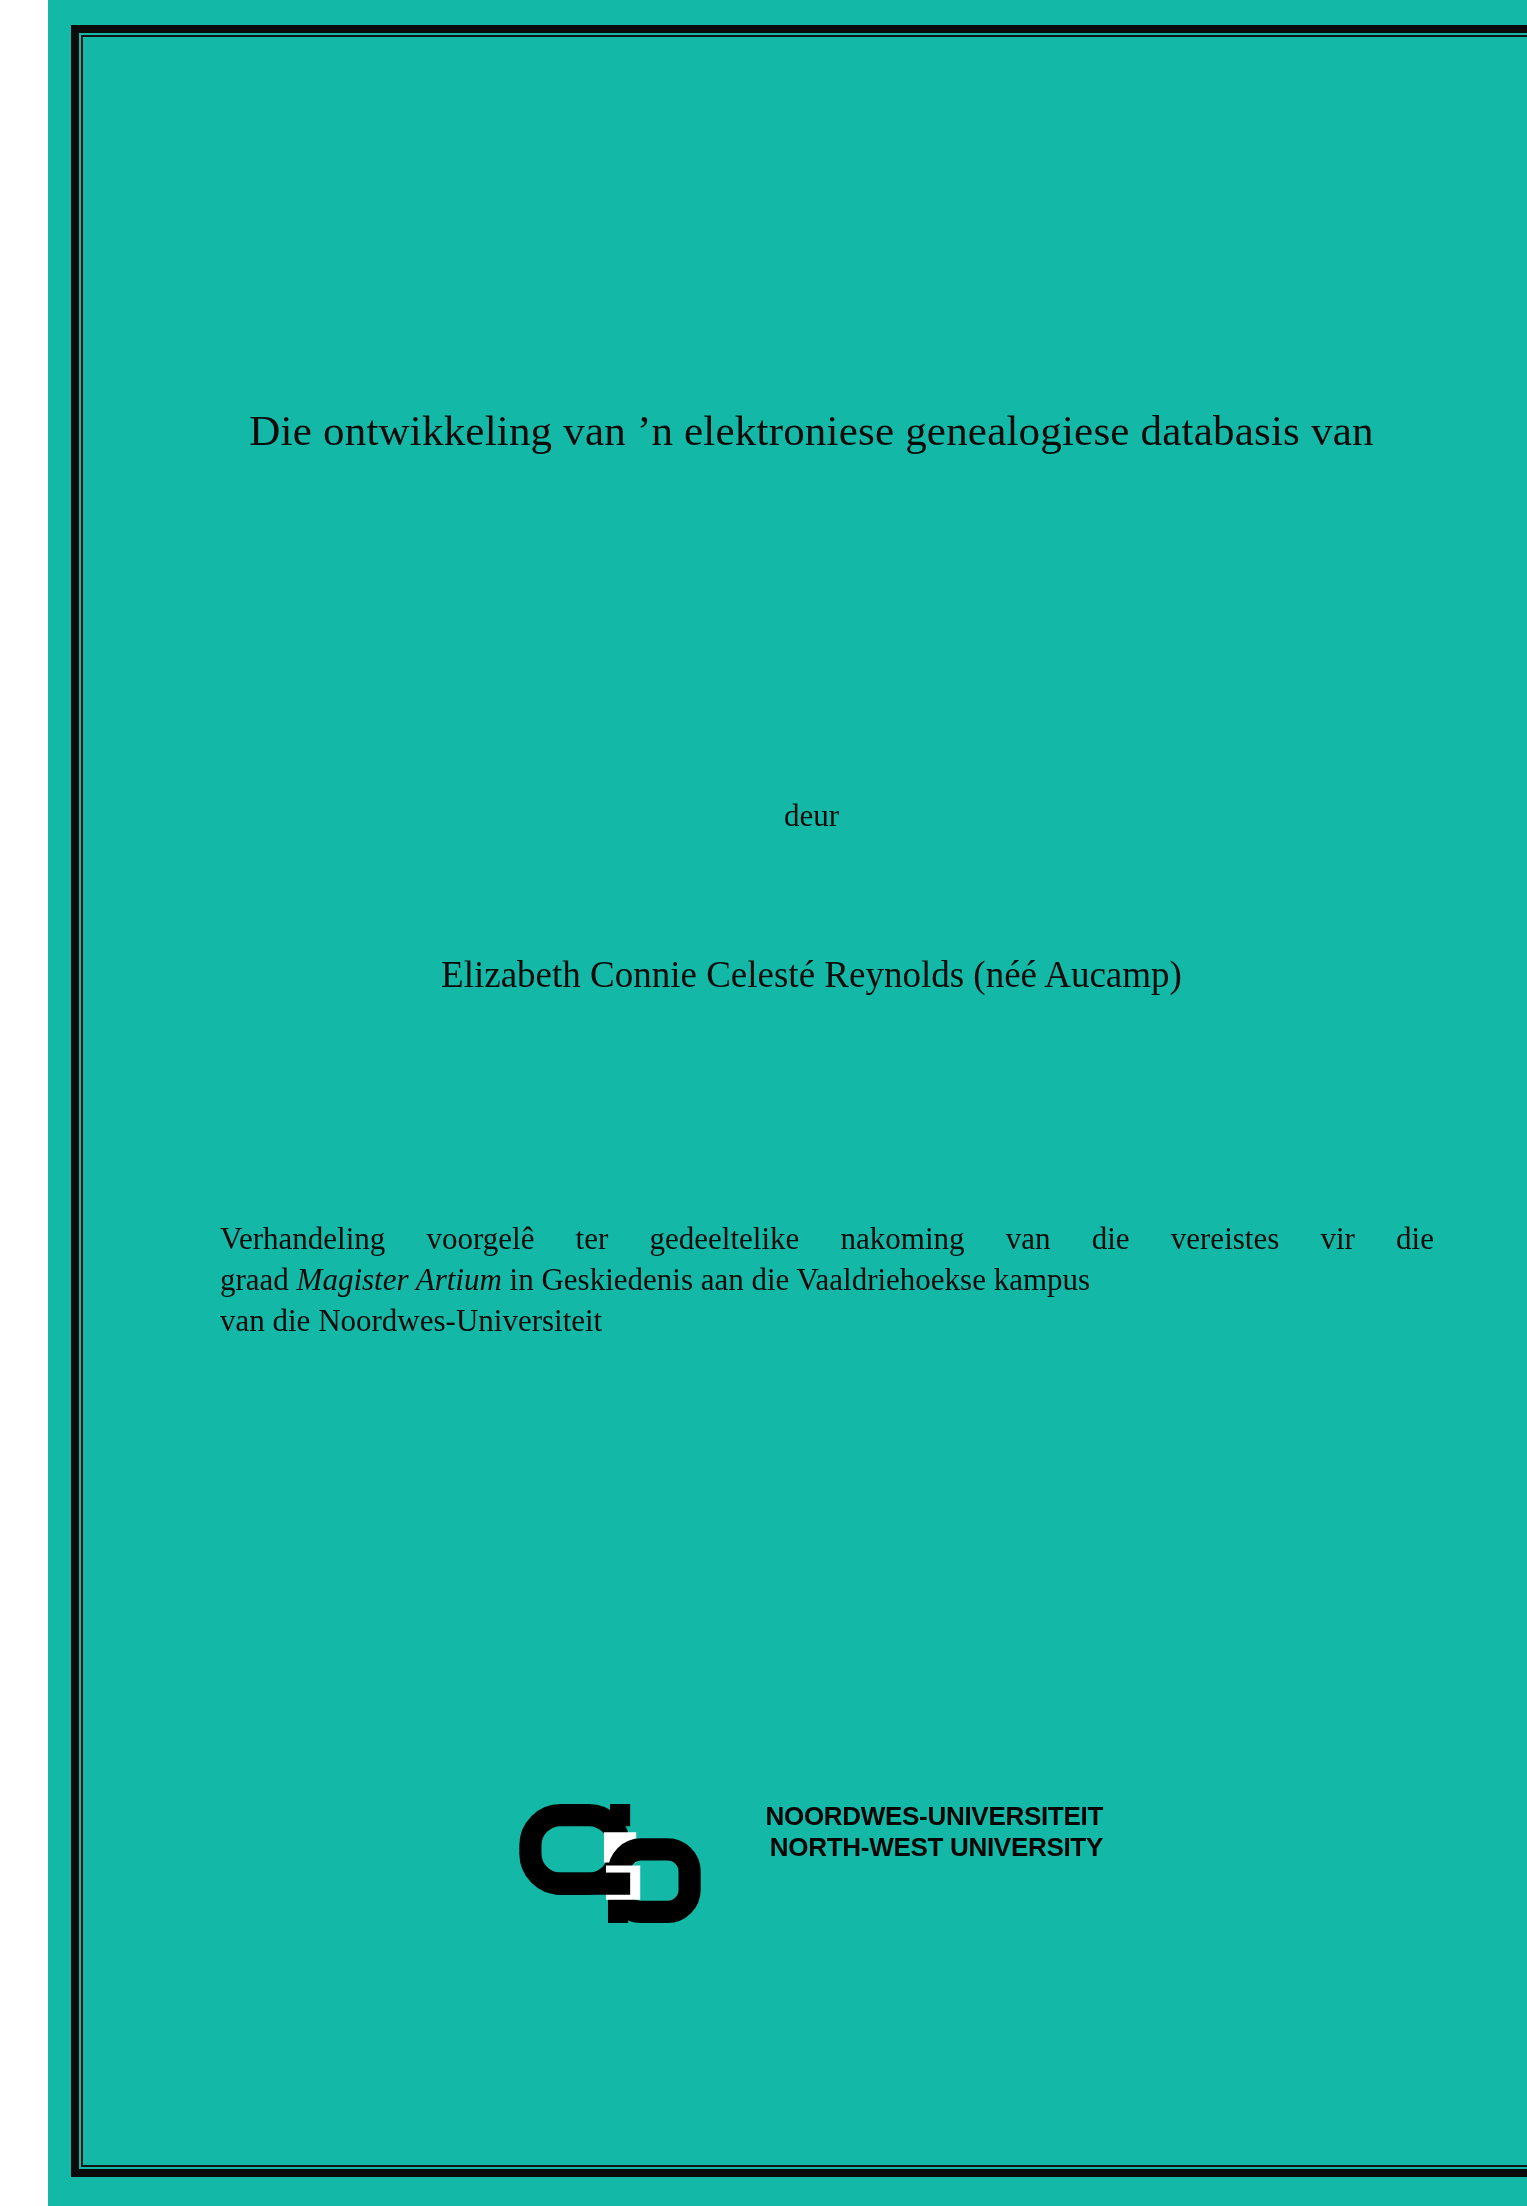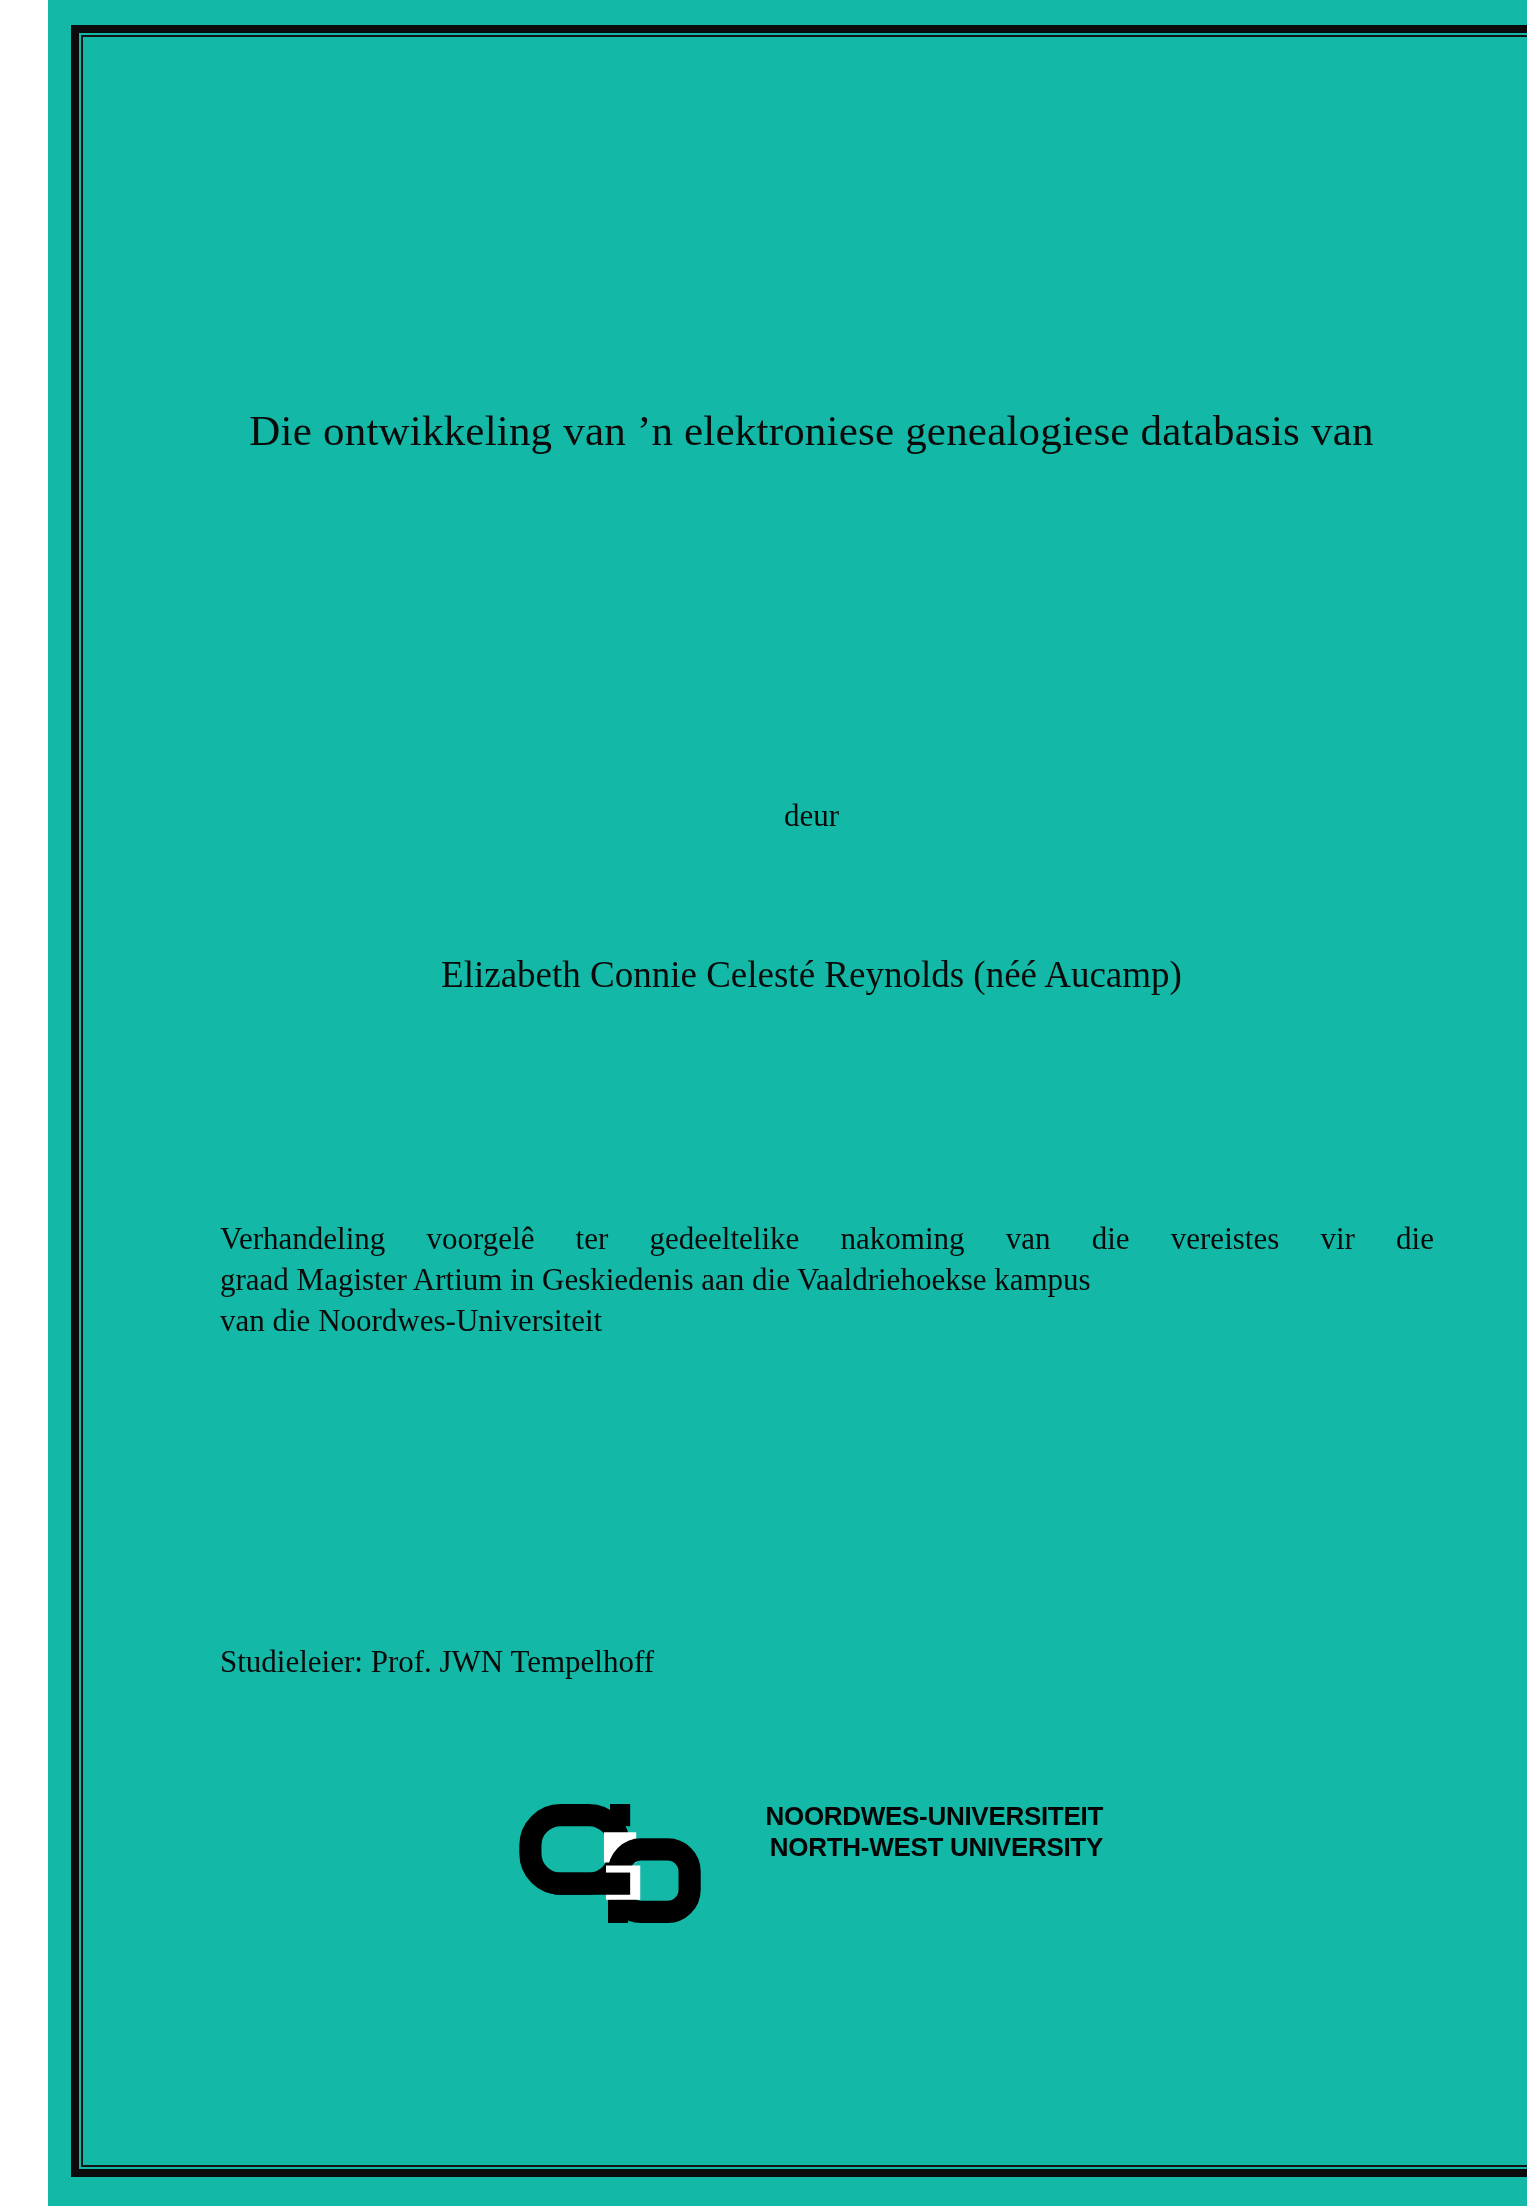--- a/index.html
+++ b/index.html
@@ -40,21 +40,21 @@
     font-size:37px;
   }
   .statement {
     position:absolute; left:172px; width:1214px; top:1218px;
     font-size:31px; line-height:41px;
   }
   .statement .just {
     text-align:justify;
     text-align-last:justify;
   }
-  .statement .ital { }
+  .statement .ital { font-style:italic; }
   .supervisor-block {
     position:absolute; left:172px; top:1640px;
     font-size:31px; line-height:44px;
   }
   .logo-mark {
     position:absolute; left:466px; top:1799px;
     width:192px; height:129px;
   }
   .logo-mark svg { width:100%; height:100%; display:block; }
   .logo-text {
@@ -85,21 +85,20 @@
 
   <div class="author">Elizabeth Connie Celesté Reynolds (néé Aucamp)</div>
 
   <div class="statement">
     <div class="just">Verhandeling voorgelê ter gedeeltelike nakoming van die vereistes vir die</div>
     <div><span>graad </span><span class="ital">Magister Artium</span><span> in Geskiedenis aan die Vaaldriehoekse kampus</span></div>
     <div>van die Noordwes-Universiteit</div>
   </div>
 
   <div class="supervisor-block">
-    <div>Studieleier: Prof. JWN Tempelhoff</div>
   </div>
 
   <div class="logo-mark">
     <svg viewBox="0 0 190 128" xmlns="http://www.w3.org/2000/svg" aria-hidden="true">
 
       <rect x="16" y="16" width="88" height="68" rx="30" fill="none" stroke="#000000" stroke-width="22"></rect>
 
       <rect x="95" y="5" width="20" height="22" fill="#000000"></rect>
 
       <rect x="89" y="33" width="32" height="30" fill="#ffffff"></rect>

